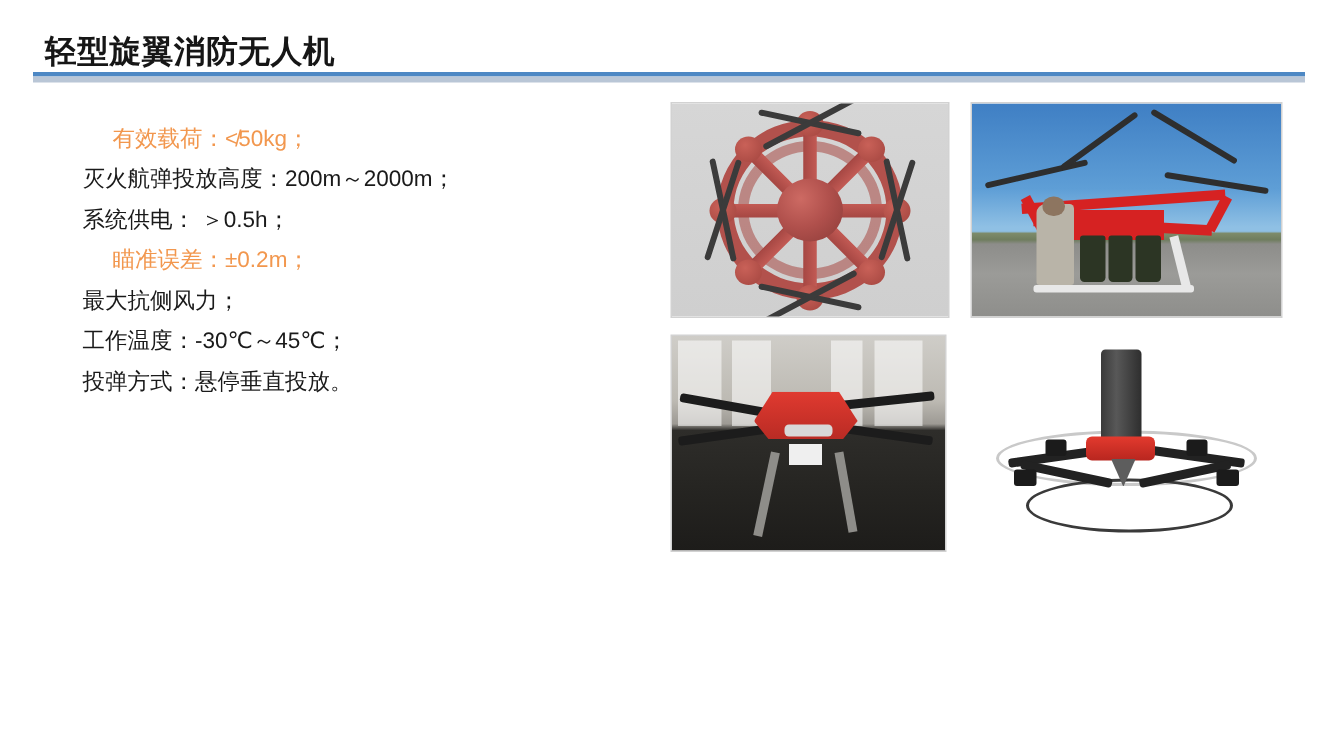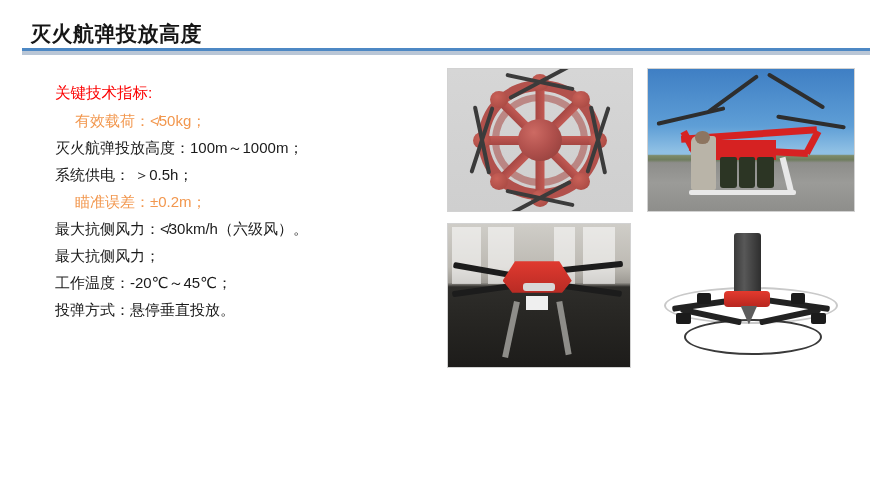--- a/index.html
+++ b/index.html
@@ -354,40 +354,38 @@
     background: transparent;
     z-index: 5;
   }
 </style>
 </head>
 <body>
 
 <div id="slide">
 
   <div id="title-block">
-    <div id="page-title">灭火航弹投放高度</div>
+    <div id="page-title">轻型旋翼消防无人机</div>
     <div id="title-divider">
       <div class="rule-line"></div>
       <div class="rule-shadow"></div>
     </div>
   </div>
 
   <div id="text-column">
 
 
     <div id="spec-block">
-      <div class="spec-heading">关键技术指标:</div>
 
       <div class="spec-line accent">有效载荷：≮50kg；</div>
-      <div class="spec-line">灭火航弹投放高度：100m～1000m；</div>
+      <div class="spec-line">灭火航弹投放高度：200m～2000m；</div>
       <div class="spec-line">系统供电： ＞0.5h；</div>
       <div class="spec-line accent">瞄准误差：±0.2m；</div>
-      <div class="spec-line">最大抗侧风力：≮30km/h（六级风）。</div>
       <div class="spec-line">最大抗侧风力；</div>
-      <div class="spec-line">工作温度：-20℃～45℃；</div>
+      <div class="spec-line">工作温度：-30℃～45℃；</div>
       <div class="spec-line">投弹方式：悬停垂直投放。</div>
     </div>
   </div>
 
   <div id="image-grid">
 
     <div id="photo-octocopter-render" class="photo framed">
       <div class="scene bg-studio-gray">
         <div class="render-spoke" style="transform:rotate(0deg);"></div>
         <div class="render-spoke" style="transform:rotate(45deg);"></div>

